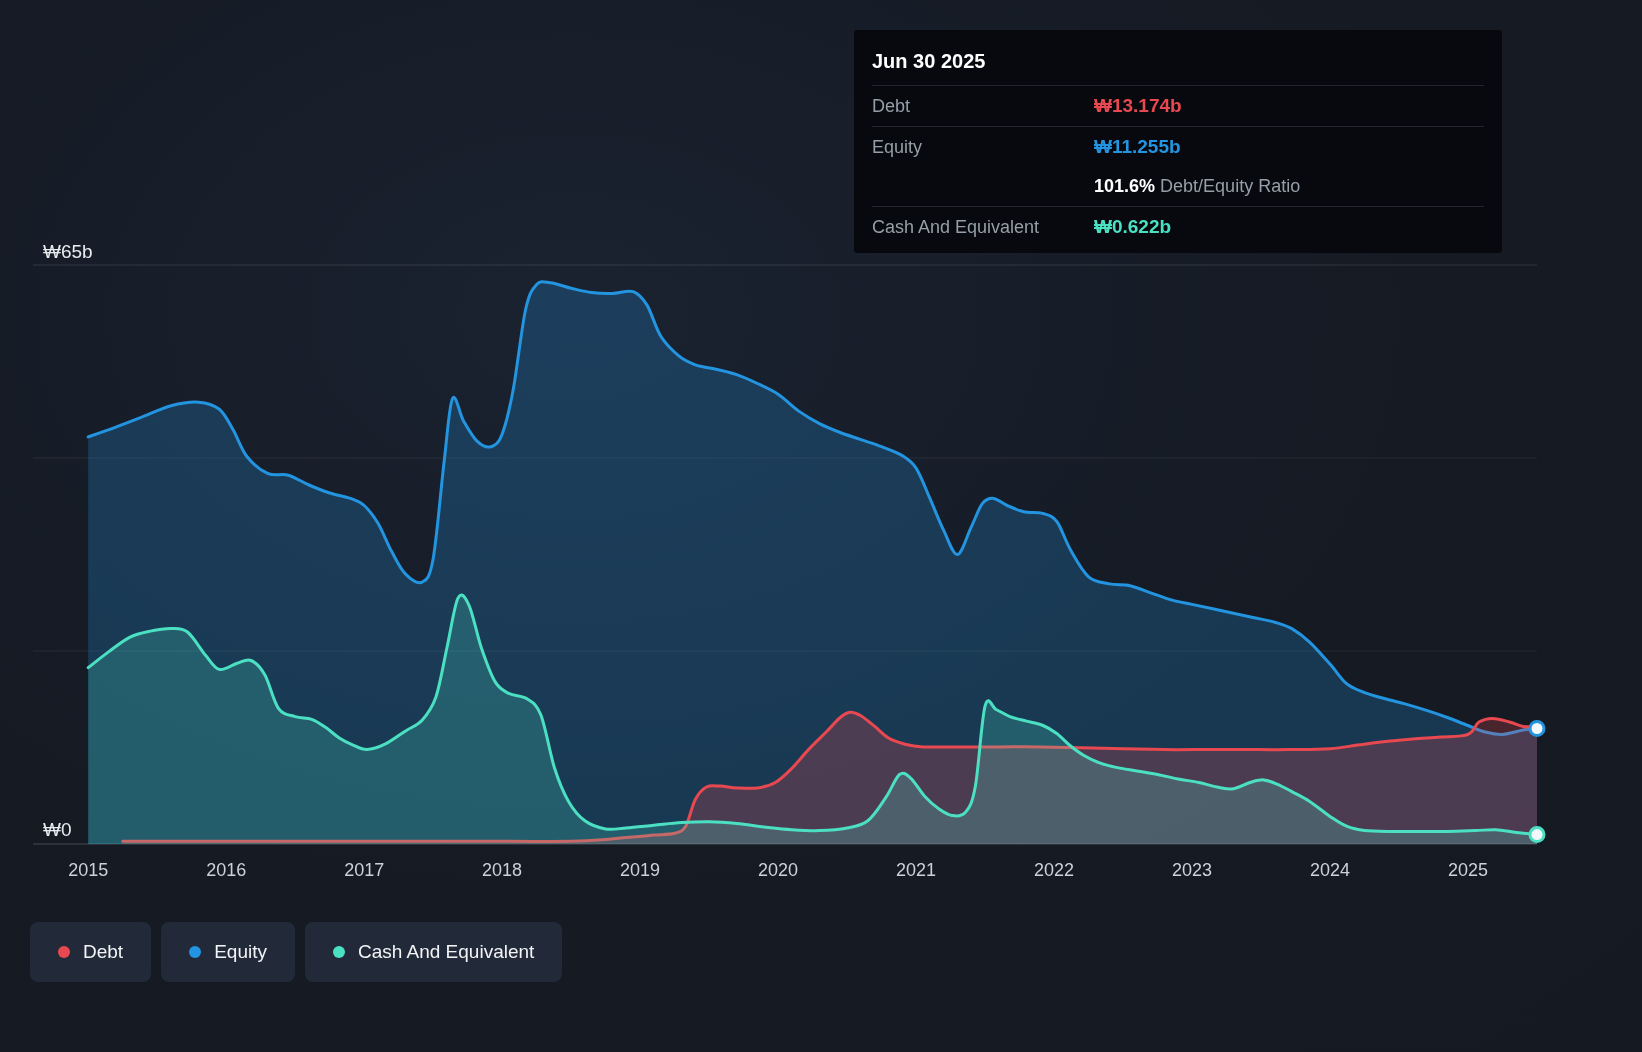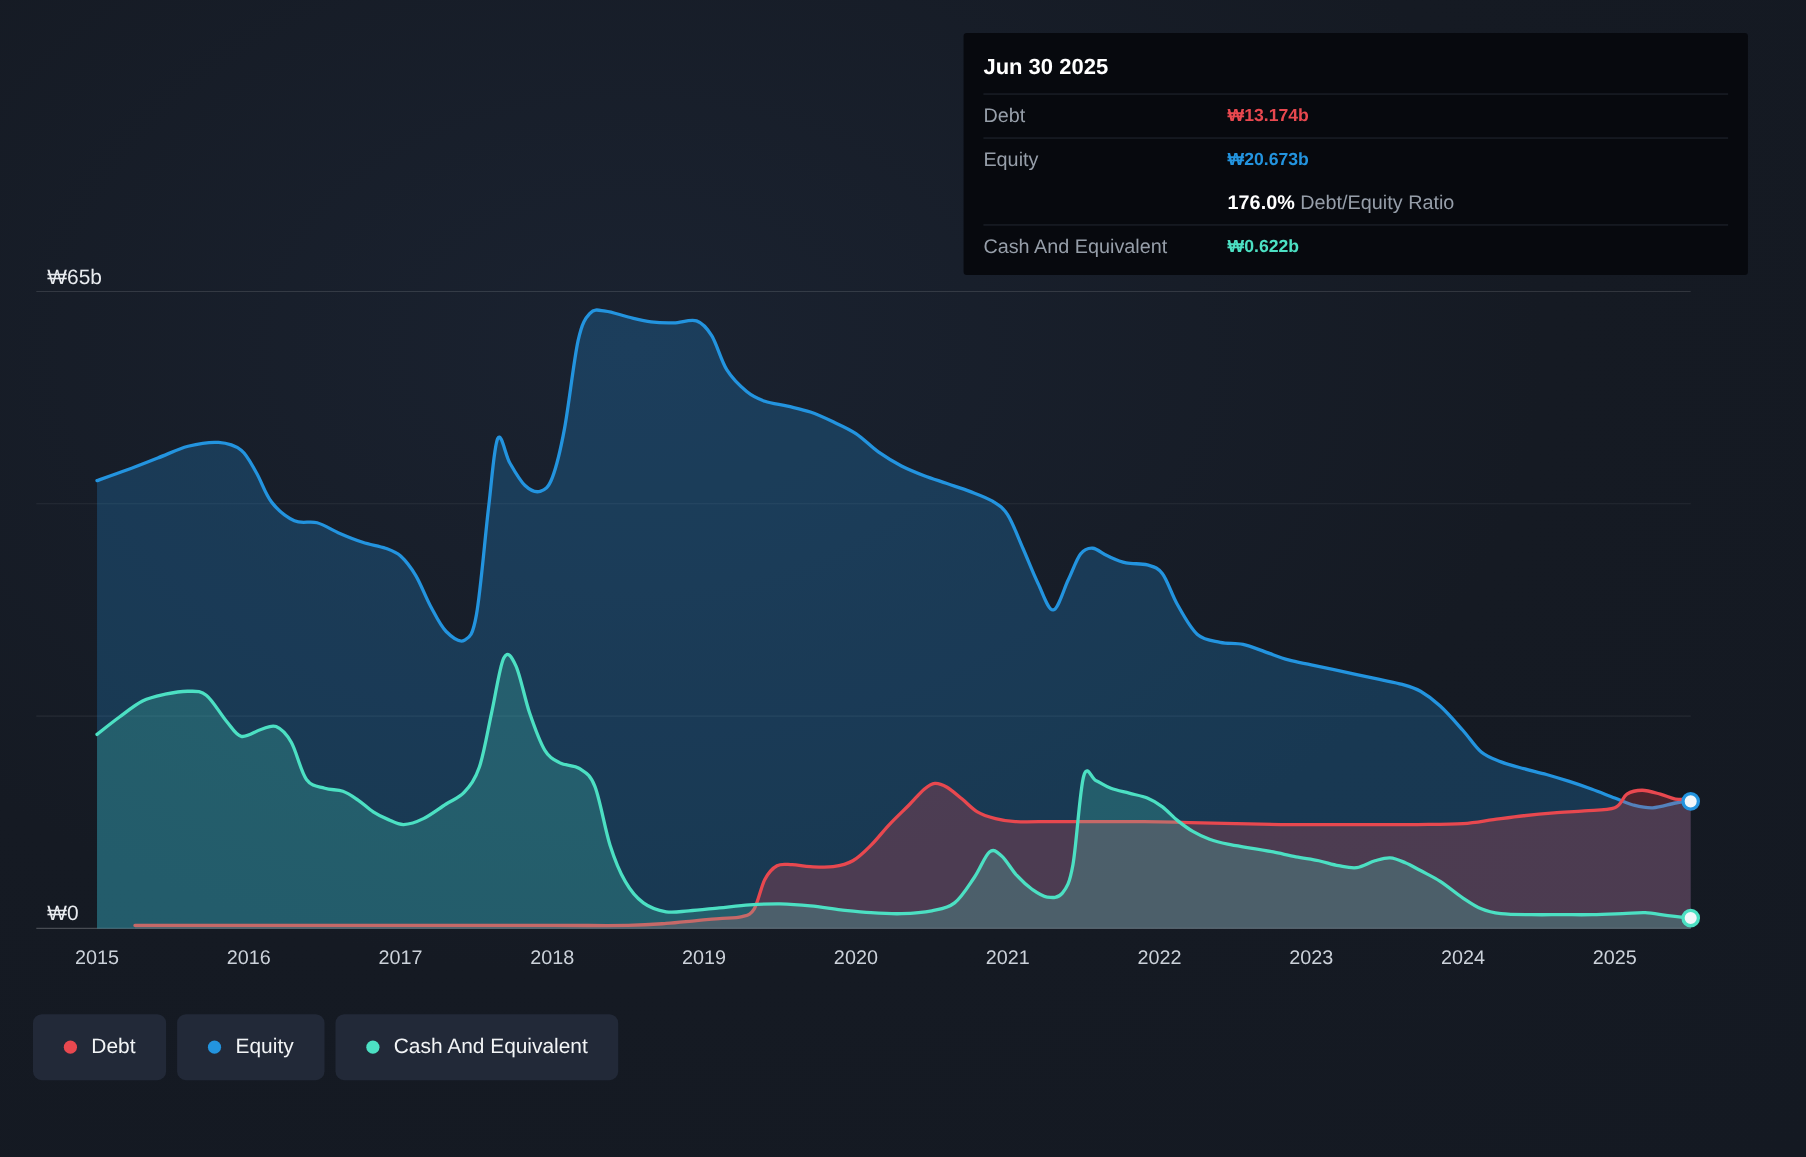--- a/index.html
+++ b/index.html
@@ -5,29 +5,29 @@
   html,body{margin:0;padding:0;background:#0f131a;}
   .page{
     position:relative;width:1642px;height:1052px;overflow:hidden;
     background:radial-gradient(ellipse at 35% 30%, #1a2230 0%, #151a23 55%, #141922 100%);
     font-family:"Liberation Sans","DejaVu Sans",sans-serif;
   }
   #chart-svg{position:absolute;left:0;top:0;width:1642px;height:1052px;display:block;}
 
   
   .tooltip{
-    position:absolute;left:876px;top:30px;width:713px;box-sizing:border-box;
+    position:absolute;left:854px;top:30px;width:648px;box-sizing:border-box;
     background:#07090e;border-radius:3px;padding:10px 18px 6px 18px;
     font-size:18px;z-index:5;
   }
   .tt-title{font-size:20px;font-weight:700;color:#ffffff;padding:10px 0 12px 0;}
   .tt-row{display:flex;align-items:center;padding:9px 0;border-top:1px solid #20252e;}
   .tt-row.no-border{border-top:none;}
   .tt-label{flex:0 0 222px;color:#969ea9;font-size:18px;}
-  .tt-value{font-weight:700;font-size:16px;}
+  .tt-value{font-weight:700;font-size:19px;}
   .tt-ratio-value b{color:#ffffff;font-size:18px;}
   .tt-ratio-text{color:#969ea9;font-weight:400;font-size:18px;}
 
   
   .legend{position:absolute;left:30px;top:922px;display:flex;gap:10px;z-index:5;}
   .pill{
     display:flex;align-items:center;gap:13px;background:#222938;border:none;
     border-radius:8px;padding:0 28px;height:60px;cursor:pointer;
     color:#f2f4f6;font-size:19px;font-family:"Liberation Sans","DejaVu Sans",sans-serif;
   }
@@ -69,26 +69,26 @@
   <div class="tooltip">
     <div class="tt-title">Jun 30 2025</div>
 
     <div class="tt-row">
       <span class="tt-label">Debt</span>
       <span class="tt-value" style="color: rgb(232, 72, 79);">₩13.174b</span>
     </div>
 
     <div class="tt-row">
       <span class="tt-label">Equity</span>
-      <span class="tt-value" style="color: rgb(35, 148, 223);">₩20.673b</span>
+      <span class="tt-value" style="color: rgb(35, 148, 223);">₩11.255b</span>
     </div>
 
     <div class="tt-row no-border">
       <span class="tt-label"></span>
-      <span class="tt-ratio-value"><b>176.0%</b>&nbsp;<span class="tt-ratio-text">Debt/Equity Ratio</span></span>
+      <span class="tt-ratio-value"><b>101.6%</b>&nbsp;<span class="tt-ratio-text">Debt/Equity Ratio</span></span>
     </div>
 
     <div class="tt-row">
       <span class="tt-label">Cash And Equivalent</span>
       <span class="tt-value" style="color: rgb(76, 224, 195);">₩0.622b</span>
     </div>
   </div>
 
   <div class="legend">
     <button class="pill">

